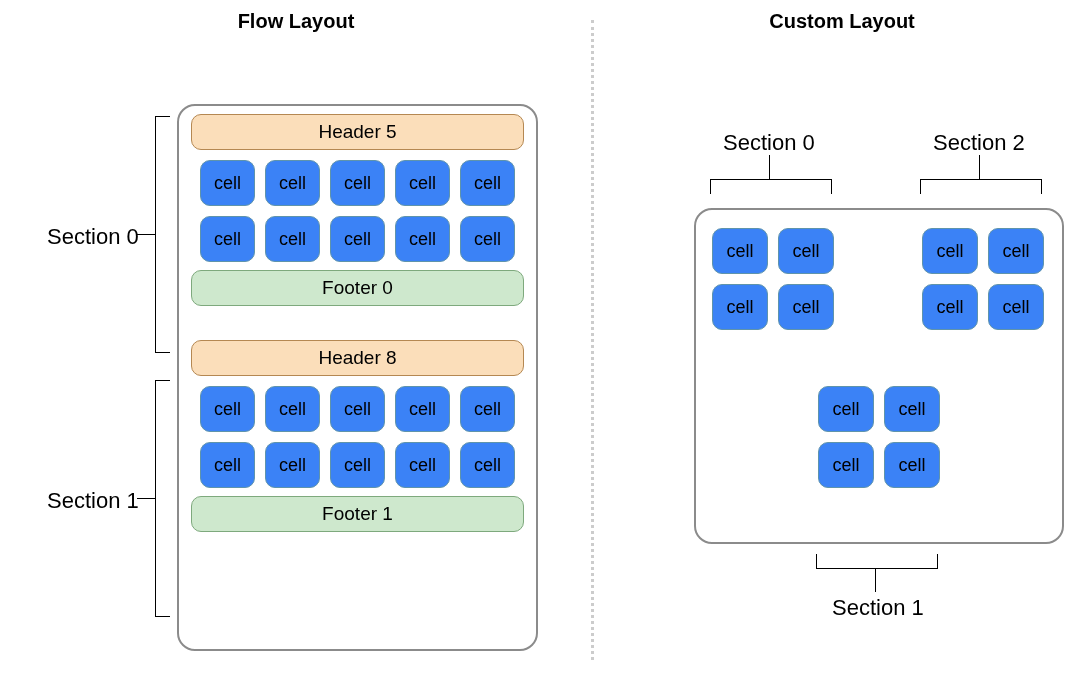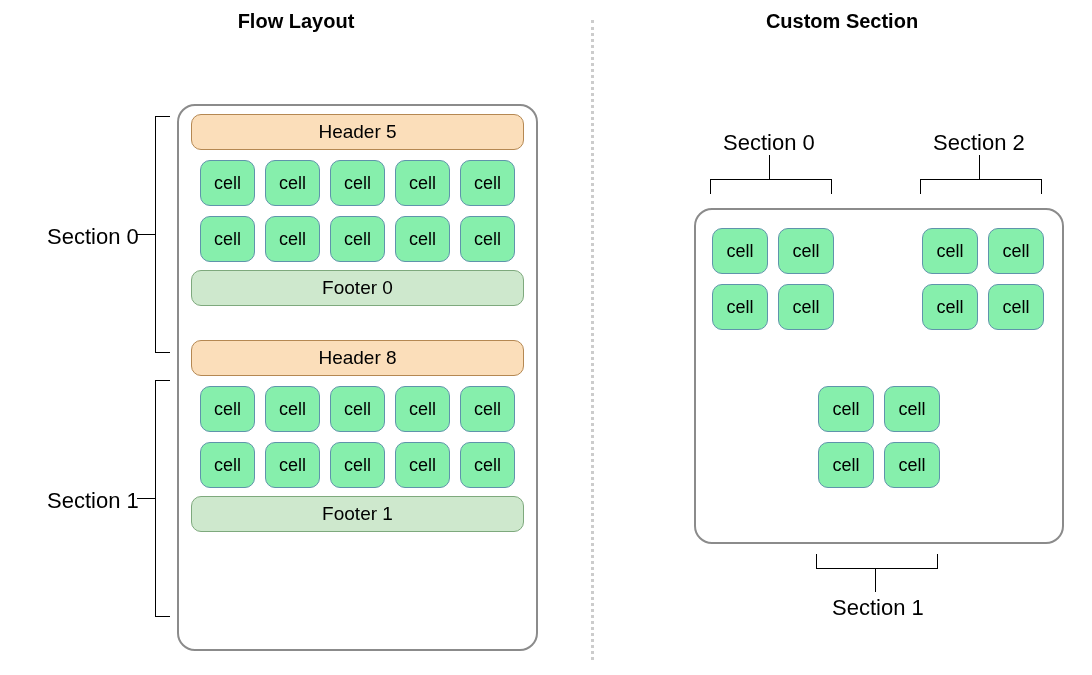--- a/index.html
+++ b/index.html
@@ -10,42 +10,42 @@
   .divider{position:absolute;left:591px;top:20px;height:640px;border-left:3px dotted #ccc;}
 
   
   .flow-panel{position:absolute;left:177px;top:104px;width:357px;height:543px;border:2px solid #8b8b8b;border-radius:18px;}
   .custom-panel{position:absolute;left:694px;top:208px;width:366px;height:332px;border:2px solid #8b8b8b;border-radius:18px;}
 
   
   .hdr{margin:8px 12px 0 12px;height:34px;border-radius:10px;background:#fbdeba;border:1.5px solid #b58852;text-align:center;font-size:19px;line-height:34px;}
   .ftr{margin:8px 12px 16px 12px;height:34px;border-radius:10px;background:#cee8cd;border:1.5px solid #7ea97d;text-align:center;font-size:19px;line-height:34px;}
   .row{display:flex;gap:10px;margin:10px 21px 0 21px;}
-  .cell{width:54px;height:44px;background:#86efac;border:1.5px solid #5f94ab;border-radius:10px;text-align:center;font-size:18px;line-height:44px;}
+  .cell{width:54px;height:44px;background:#3b82f6;border:1.5px solid #5f94ab;border-radius:10px;text-align:center;font-size:18px;line-height:44px;}
   .spacer{height:10px;}
 
   
   .slabel{position:absolute;font-size:22px;}
   .bracket{position:absolute;border:1.5px solid #000;}
   .br-top{border-right:none;border-bottom:none;}
   .br-bot{border-right:none;border-top:none;}
   .br-stem{position:absolute;border-top:1.5px solid #000;}
   .cbracket{position:absolute;border:1.5px solid #000;}
 
   
   .cgroup{position:absolute;}
   .crow{display:flex;gap:10px;margin-bottom:10px;}
 
   
 </style>
 </head>
 <body>
 
 <div class="title left">Flow Layout</div>
-<div class="title right">Custom Section</div>
+<div class="title right">Custom Layout</div>
 <div class="divider"></div>
 
 <div class="flow-panel">
 
   <div class="hdr">Header 5</div>
   <div class="row">
     <div class="cell">cell</div>
     <div class="cell">cell</div>
     <div class="cell">cell</div>
     <div class="cell">cell</div>

